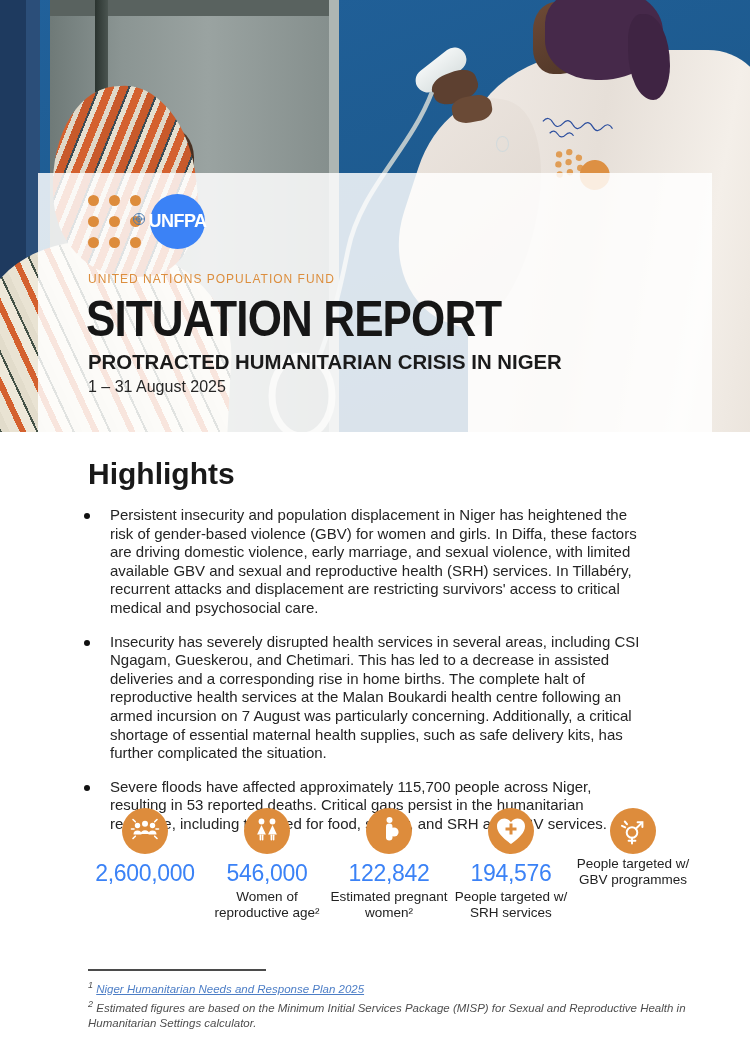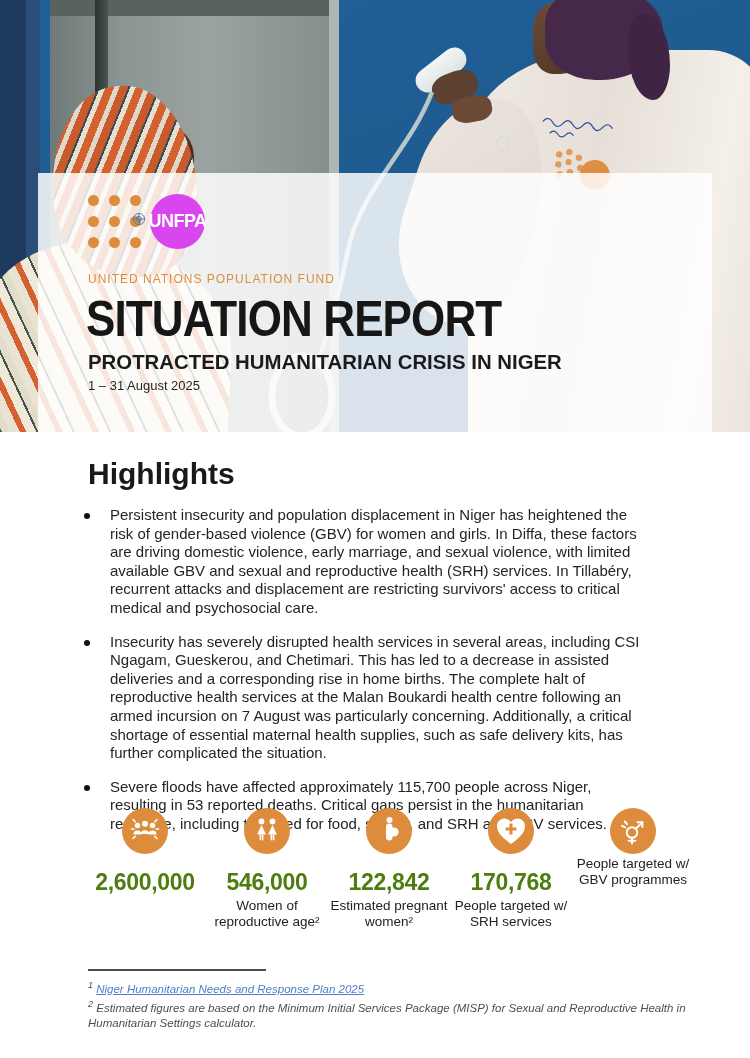--- a/index.html
+++ b/index.html
@@ -55,42 +55,42 @@
              border:1.5px solid #cdd8dc; border-radius:50%; opacity:.8; }
 
   
   .header-card { position:absolute; left:38px; top:173px; width:674px; height:259px;
                  background:rgba(255,255,255,0.84); }
   .logo-dots { position:absolute; left:50px; top:22px; display:grid;
                grid-template-columns:repeat(3,11px); grid-auto-rows:11px; column-gap:10px; row-gap:10px; }
   .logo-dots i { width:11px; height:11px; border-radius:50%; background:#dd8c3c; display:block; }
   .un-emblem { position:absolute; left:94px; top:39px; }
   .unfpa-circle { position:absolute; left:112px; top:21px; width:55px; height:55px; border-radius:50%;
-                  background:#d946ef; display:flex; align-items:center; justify-content:center; }
+                  background:#3b82f6; display:flex; align-items:center; justify-content:center; }
   .unfpa-word { color:#ffffff; font-weight:700; font-size:18px; letter-spacing:-0.5px; white-space:nowrap; }
   .eyebrow  { position:absolute; left:50px; top:99px; font-size:12px; letter-spacing:1px;
               color:#dc8e3e; font-weight:400; white-space:nowrap; }
   .title    { position:absolute; left:48px; top:117px; font-size:50px; font-weight:700; color:#161616;
               letter-spacing:-1px; white-space:nowrap; transform:scaleX(0.88); transform-origin:left top; }
   .subtitle { position:absolute; left:50px; top:177px; font-size:21px; font-weight:700; color:#1b1b1b;
               white-space:nowrap; transform:scaleX(0.97); transform-origin:left top; }
-  .daterange{ position:absolute; left:50px; top:205px; font-size:13px; color:#262626; }
+  .daterange{ position:absolute; left:50px; top:205px; font-size:16px; color:#262626; }
 
   
   .h-heading { position:absolute; left:88px; top:457px; font-size:30px; font-weight:700; color:#191919; }
   .bullets { position:absolute; left:76px; top:506px; width:576px; list-style:none; padding-left:34px; }
   .bullets li { position:relative; margin-bottom:15px; font-size:15px; line-height:18.6px; color:#242424; }
   .bullets li::before { content:''; position:absolute; left:-26px; top:7px; width:6px; height:6px;
                         border-radius:50%; background:#111; }
 
   
   .stats { position:absolute; left:84px; top:808px; display:flex; }
   .stat  { width:122px; text-align:center; }
   .stat svg { display:block; margin:0 auto; }
-  .stat-value { margin-top:15px; font-size:23px; font-weight:700; color:#4d7c0f; letter-spacing:-0.3px; }
+  .stat-value { margin-top:6px; font-size:23px; font-weight:400; color:#3b82f6; letter-spacing:-0.3px; }
   .stat-label { margin-top:2px; font-size:13.5px; line-height:16px; color:#222222; }
 
   
   .footnotes { position:absolute; left:88px; top:969px; width:602px; }
   .f-rule { width:178px; height:2px; background:#4b4b4b; margin-bottom:7px; }
   .fn { font-size:11.5px; line-height:15px; color:#4e4e4e;font-style:italic; }
   .fn sup { font-size:9px; }
   .fn a { color:#4d7ec6; text-decoration:underline; }
 </style>
 </head>
@@ -235,21 +235,21 @@
       <div class="stat-label">Estimated pregnant women²</div>
     </div>
 
     <div class="stat">
       <svg viewBox="0 0 46 46" width="46" height="46">
         <circle cx="23" cy="23" r="23" fill="#DD8C3C"></circle>
         <path fill="#fff" d="M23 36C14.5 29.5 9 24.5 9 18.2 9 13.8 12.4 10.6 16.4 10.6c2.7 0 5.1 1.4 6.6 3.6 1.5-2.2 3.9-3.6 6.6-3.6 4 0 7.4 3.2 7.4 7.6 0 6.3-5.5 11.3-14 17.8z"></path>
         <rect x="21.5" y="15.5" width="3" height="11" fill="#DD8C3C"></rect>
         <rect x="17.5" y="19.5" width="11" height="3" fill="#DD8C3C"></rect>
       </svg>
-      <div class="stat-value">170,768</div>
+      <div class="stat-value">194,576</div>
       <div class="stat-label">People targeted w/ SRH services</div>
     </div>
 
     <div class="stat">
       <svg viewBox="0 0 46 46" width="46" height="46">
         <circle cx="23" cy="23" r="23" fill="#DD8C3C"></circle>
         <g stroke="#fff" stroke-width="2" fill="none" stroke-linecap="round">
           <circle cx="22" cy="24.5" r="5.3"></circle>
           <line x1="25.8" y1="20.8" x2="32" y2="14.6"></line>
           <polyline points="27.6,14.2 32.4,14.2 32.4,19"></polyline>

